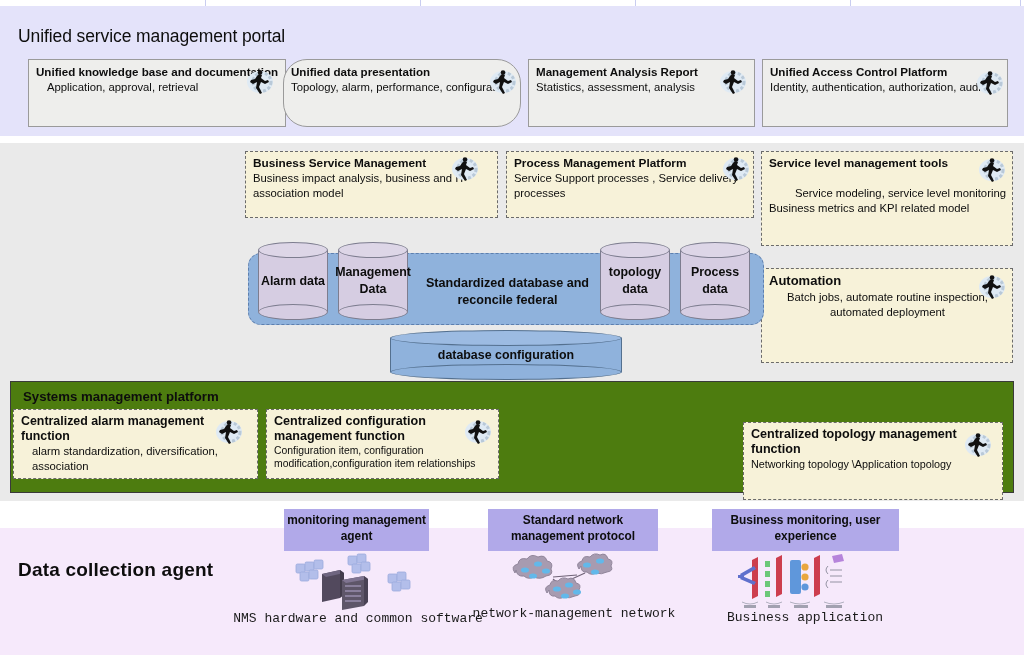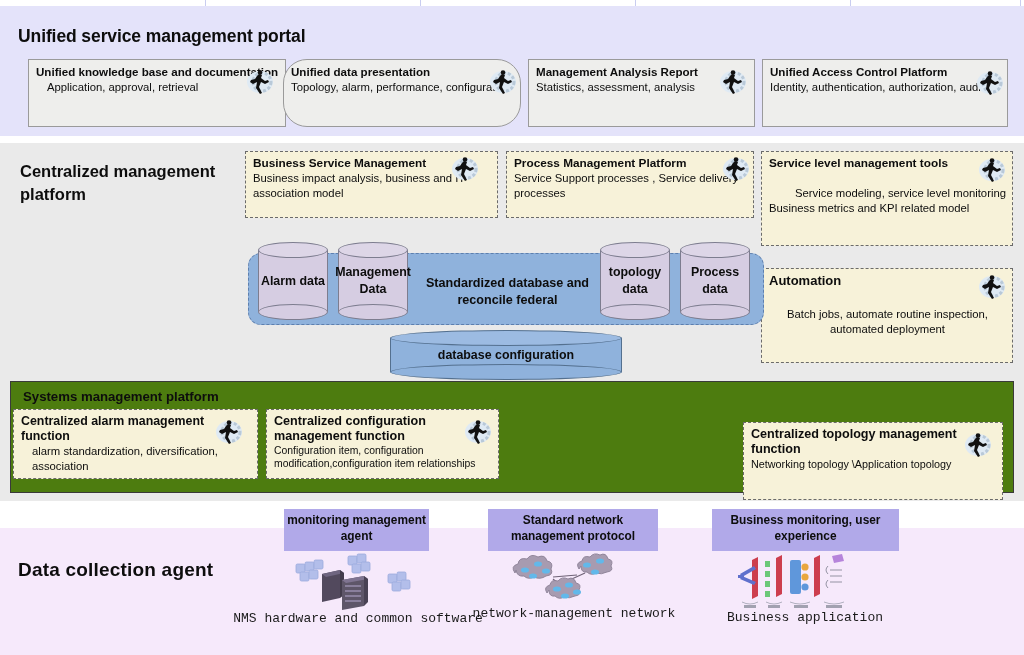--- a/index.html
+++ b/index.html
@@ -12,21 +12,21 @@
   .ruler-ticks{position:absolute;left:0;top:0;width:1024px;height:6px;}
   .ruler-ticks i{position:absolute;top:0;width:1px;height:6px;background:#c9cdf0;}
 
   
   #band-portal{
     position:absolute;left:0;top:6px;width:1024px;height:130px;
     background:#e4e3fa;
   }
   #portal-title{
     position:absolute;left:18px;top:20px;
-    font-size:17.5px;font-weight:bold;letter-spacing:-0.1px;
+    font-size:17.5px;font-weight:normal;letter-spacing:-0.1px;
   }
   .pcard{
     position:absolute;top:53px;height:68px;
     background:#eeeeec;border:1px solid #9a9a9a;
     box-sizing:border-box;padding:5px 6px 0 7px;
   }
   .pcard .hd{font-size:11.6px;font-weight:bold;line-height:14.5px;}
   .pcard .bd{font-size:11.3px;line-height:14.5px;}
   .pcard .bd.ind{padding-left:11px;}
 
@@ -179,21 +179,20 @@
           <ellipse cx="19" cy="14" rx="13" ry="11" fill="#dfeaf4"></ellipse>
           <circle cx="21" cy="14" r="9" fill="none" stroke="#b9c9d8" stroke-width="3" stroke-dasharray="3 2"></circle>
           <path d="M18 6l3 1-1 3 4 3 3-1 1 2-4 2-4-2-2 5 3 6-2 1-4-6 1-6-4 2-3-2 1-2 4-1 2-3z" fill="#111"></path>
           <circle cx="19" cy="4.6" r="2.3" fill="#111"></circle>
         </svg>
     </span>
   </div>
 </section>
 
 <section id="band-central">
-  <div id="central-title">Centralized management platform</div>
 
   <div class="dcard" style="left:245px;top:8px;width:253px;height:67px;">
     <div class="hd">Business Service Management</div>
     <div class="bd">Business impact analysis, business and IT association model</div>
     <span class="ricon" style="left:200px;top:3px;">
       <svg viewBox="0 0 34 30">
           <ellipse cx="19" cy="14" rx="13" ry="11" fill="#dfeaf4"></ellipse>
           <circle cx="21" cy="14" r="9" fill="none" stroke="#b9c9d8" stroke-width="3" stroke-dasharray="3 2"></circle>
           <path d="M18 6l3 1-1 3 4 3 3-1 1 2-4 2-4-2-2 5 3 6-2 1-4-6 1-6-4 2-3-2 1-2 4-1 2-3z" fill="#111"></path>
           <circle cx="19" cy="4.6" r="2.3" fill="#111"></circle>
@@ -223,21 +222,21 @@
           <ellipse cx="19" cy="14" rx="13" ry="11" fill="#dfeaf4"></ellipse>
           <circle cx="21" cy="14" r="9" fill="none" stroke="#b9c9d8" stroke-width="3" stroke-dasharray="3 2"></circle>
           <path d="M18 6l3 1-1 3 4 3 3-1 1 2-4 2-4-2-2 5 3 6-2 1-4-6 1-6-4 2-3-2 1-2 4-1 2-3z" fill="#111"></path>
           <circle cx="19" cy="4.6" r="2.3" fill="#111"></circle>
         </svg>
     </span>
   </div>
 
   <div class="dcard" style="left:761px;top:125px;width:252px;height:95px;">
     <div class="hd" style="font-size:13px;">Automation</div>
-    <div class="bd ind" style="margin-top:19px;text-align:center;padding-left:0;">Batch jobs, automate routine inspection, automated deployment</div>
+    <div class="bd ind" style="margin-top:2px;text-align:center;padding-left:0;">Batch jobs, automate routine inspection, automated deployment</div>
     <span class="ricon" style="left:211px;top:4px;">
       <svg viewBox="0 0 34 30">
           <ellipse cx="19" cy="14" rx="13" ry="11" fill="#dfeaf4"></ellipse>
           <circle cx="21" cy="14" r="9" fill="none" stroke="#b9c9d8" stroke-width="3" stroke-dasharray="3 2"></circle>
           <path d="M18 6l3 1-1 3 4 3 3-1 1 2-4 2-4-2-2 5 3 6-2 1-4-6 1-6-4 2-3-2 1-2 4-1 2-3z" fill="#111"></path>
           <circle cx="19" cy="4.6" r="2.3" fill="#111"></circle>
         </svg>
     </span>
   </div>
 </section>

